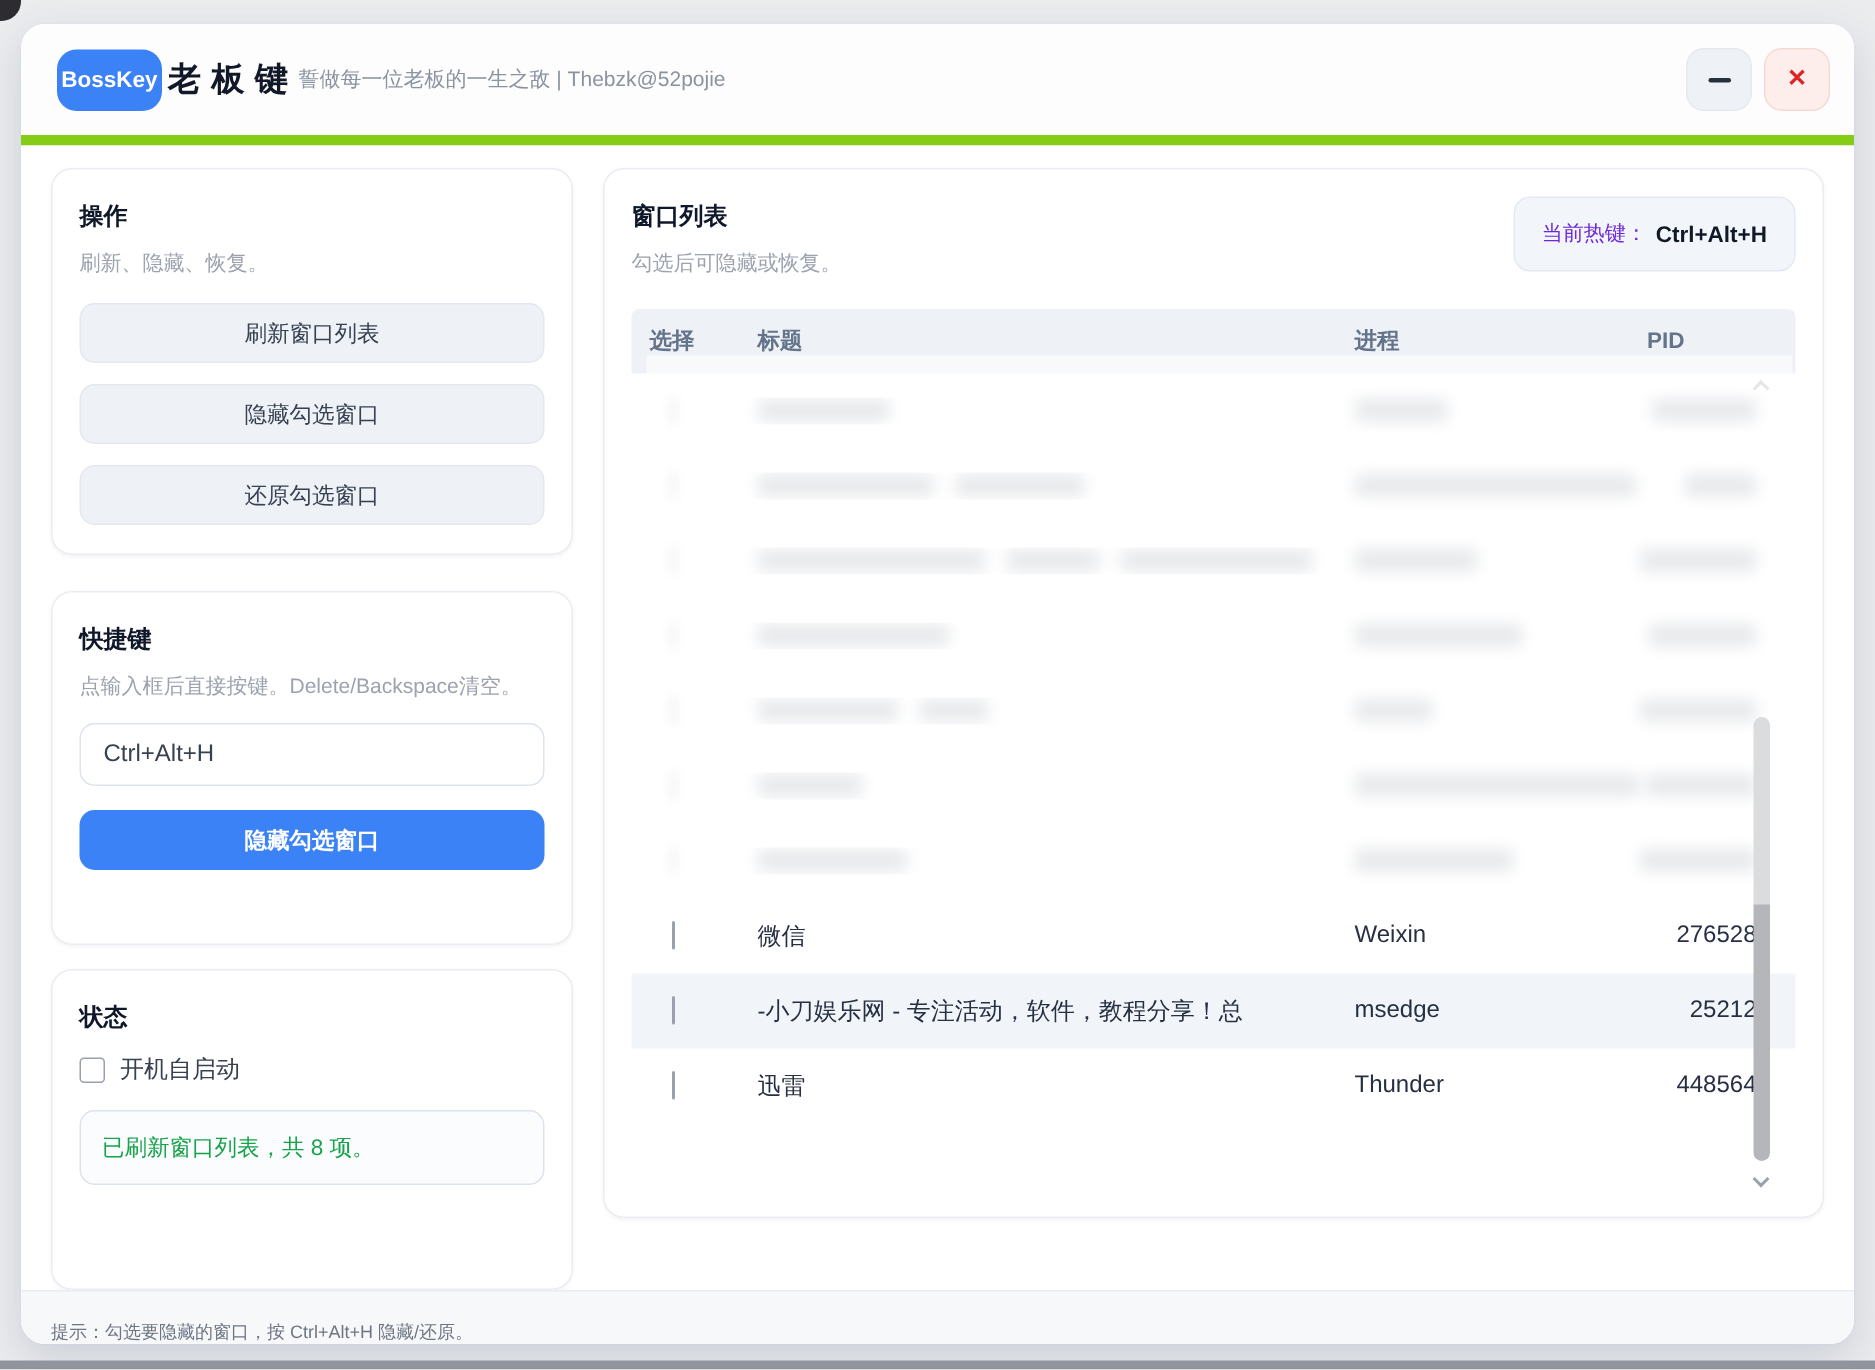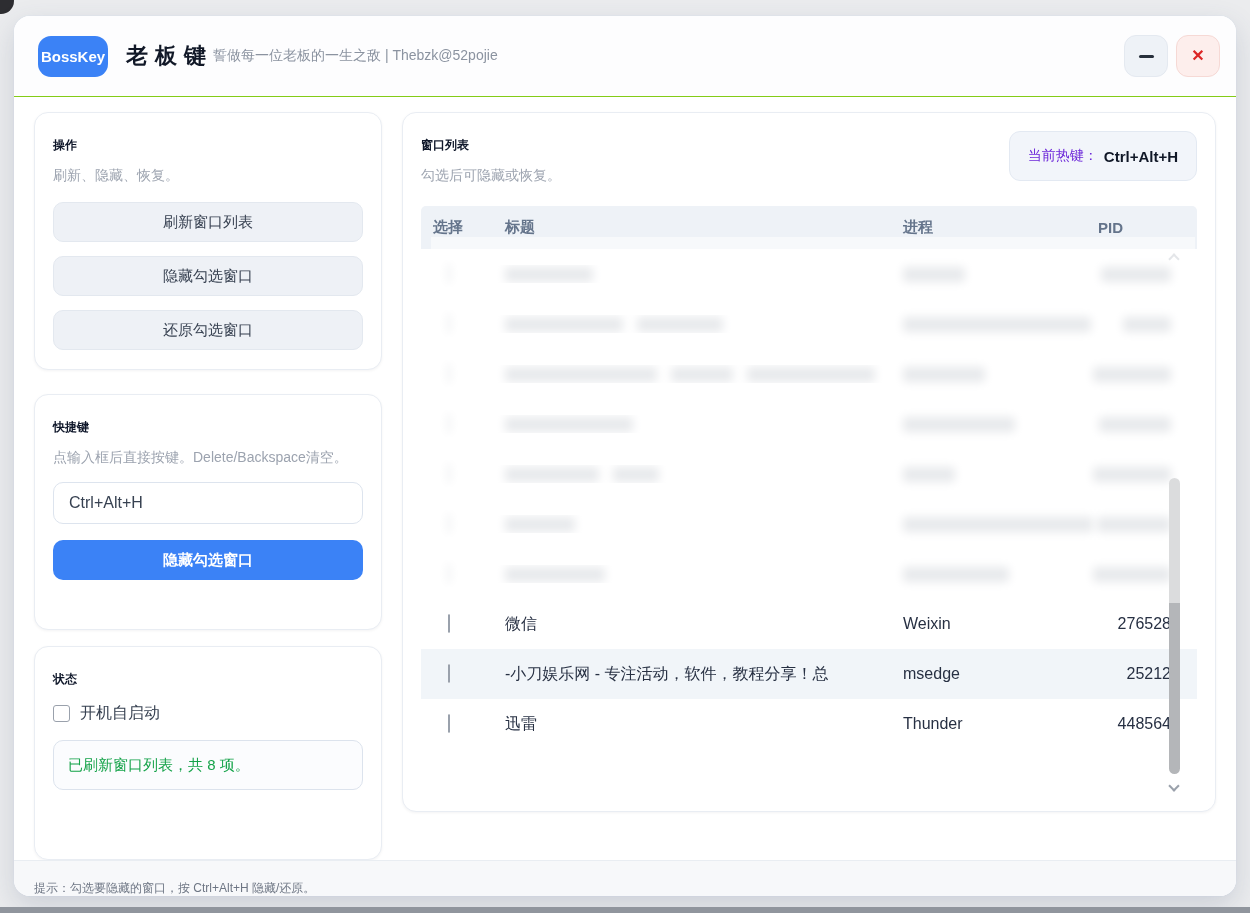--- a/index.html
+++ b/index.html
@@ -18,21 +18,21 @@
   .window{
     position:absolute; left:14px; top:16px; width:1222px; height:880px;
     background:#ffffff; border-radius:16px; overflow:hidden;
     box-shadow:0 10px 28px rgba(60,80,110,.18), 0 0 0 1px #e7eaef;
     display:flex; flex-direction:column;
   }
 
   
   header{
     height:81px; flex:0 0 81px; display:flex; align-items:center;
-    padding:0 16px 0 24px; gap:18px; background:#fdfdfe; border-bottom:1px solid #84cc16;
+    padding:0 16px 0 24px; gap:4px; background:#fdfdfe; border-bottom:7px solid #84cc16;
   }
   .logo{
     width:70px; height:41px; background:var(--accent); border-radius:13px;
     color:#fff; font-weight:bold; font-size:15px;
     display:flex; align-items:center; justify-content:center; flex:0 0 auto;
   }
   .titles{ display:flex; flex-direction:row; }
   .app-title{ font-size:22px; font-weight:800; color:#111827; letter-spacing:7px; line-height:26px; }
   .app-subtitle{ font-size:14px; color:#8b93a0; margin-top:4px; }
   .win-controls{ margin-left:auto; display:flex; gap:8px; }
@@ -45,21 +45,21 @@
   .close-glyph{ color:var(--danger); font-size:16px; font-weight:bold; line-height:1; }
 
   
   .content{ flex:1; display:flex; padding:15px 20px 0 20px; gap:20px; background:#fff; }
   .left{ width:348px; flex:0 0 348px; display:flex; flex-direction:column; }
 
   .card{
     background:#fff; border:1px solid #e9edf3; border-radius:14px;
     box-shadow:0 1px 3px rgba(15,23,42,.05); padding:18px;
   }
-  .card h2{ font-size:12px; font-weight:800; color:#0f172a; line-height:28px; }
+  .card h2{ font-size:16px; font-weight:800; color:#0f172a; line-height:28px; }
   .muted{ font-size:14px; color:#9ca3af; margin-top:6px; line-height:21px; }
 
   .card.ops{ height:258px; margin-bottom:24px; }
   .btn-light{
     display:block; width:100%; height:40px; margin-top:14px;
     background:#eef1f6; border:1px solid #e3e8ef; border-radius:10px;
     font-size:15px; font-weight:400; color:#374151; cursor:pointer;
     font-family:inherit;
   }
   .btn-light:first-of-type{ margin-top:16px; }

